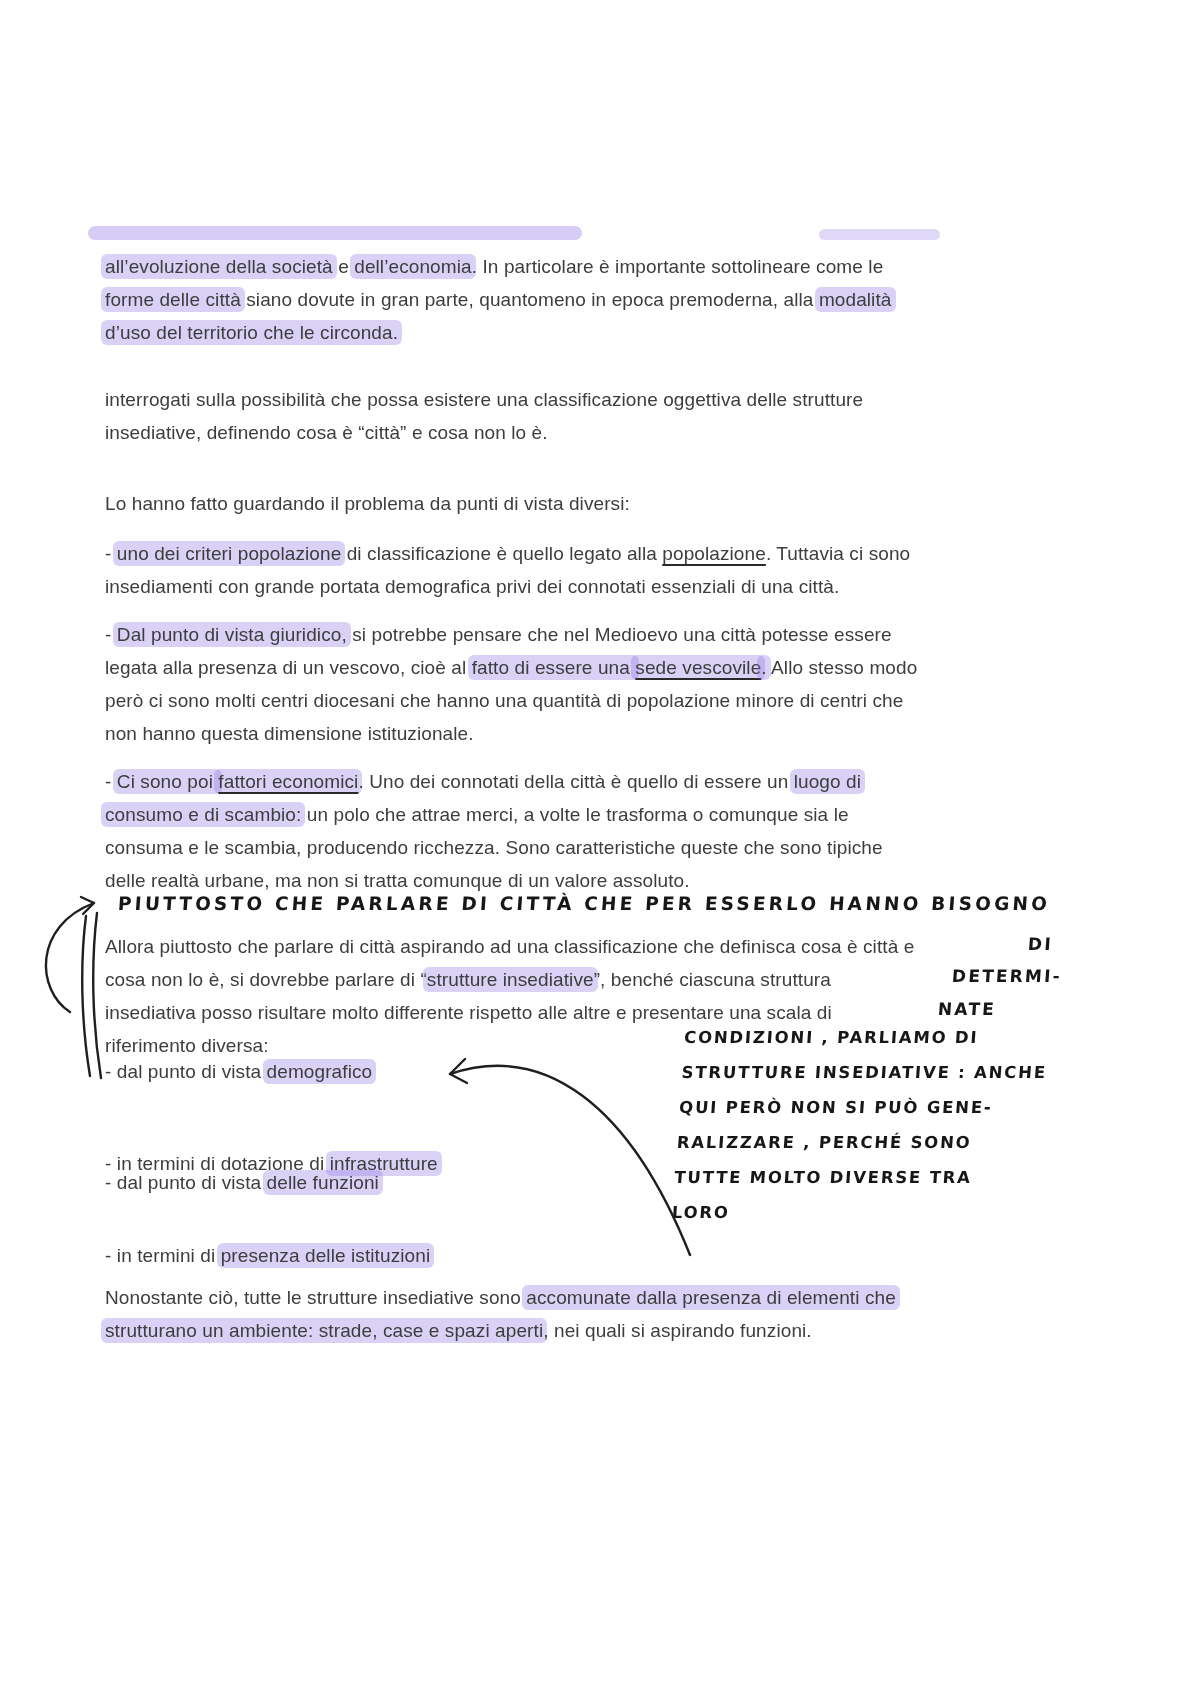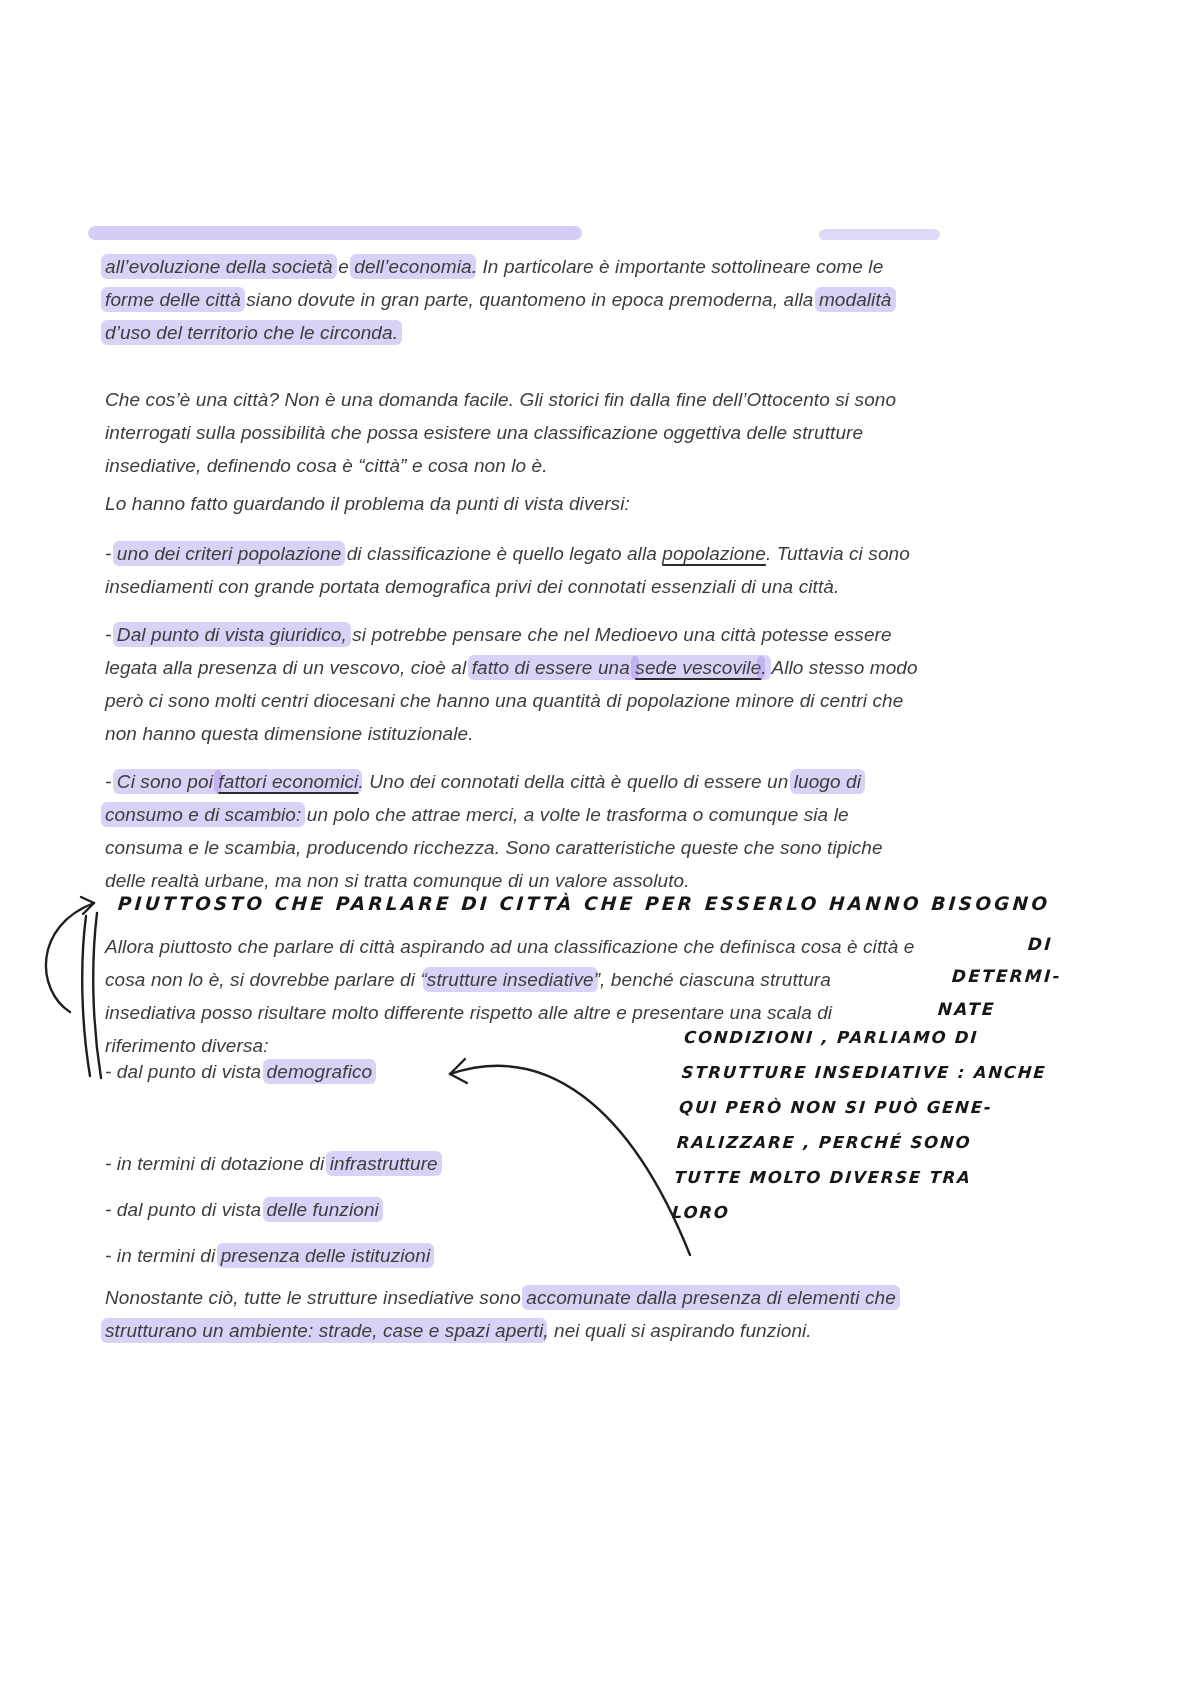--- a/index.html
+++ b/index.html
@@ -4,21 +4,20 @@
 <style>
   html,body{margin:0;padding:0;background:#e8e8e8;}
   .page{
     position:relative;
     width:1191px;height:1684px;
     margin:0 auto;
     background:#ffffff;
     overflow:hidden;
     font-family:"Liberation Sans", sans-serif;
     color:#3d3d3d;
-    font-style:italic;
   }
   .para{
     position:absolute;
     left:105px;
     font-size:19px;
     line-height:33px;
     letter-spacing:.1px;
     white-space:pre;
   }
   .line{display:block;}
@@ -76,39 +75,39 @@
 </style>
 </head>
 <body>
 
 <div class="page">
 
   <div class="stray stray1"></div>
   <div class="stray stray2"></div>
 
   <div class="para" style="top:250px"><div class="line"><span class="hl">all’evoluzione della società</span><span> e </span><span class="hl">dell’economia</span><span>. In particolare è importante sottolineare come le</span></div><div class="line"><span class="hl">forme delle città</span><span> siano dovute in gran parte, quantomeno in epoca premoderna, alla </span><span class="hl">modalità</span></div><div class="line"><span class="hl">d’uso del territorio che le circonda.</span></div></div>
-  <div class="para" style="top:383px"><div class="line"><span>Che cos’è una città? Non è una domanda facile. Gli storici fin dalla fine dell’Ottocento si sono</span></div><div class="line"><span>interrogati sulla possibilità che possa esistere una classificazione oggettiva delle strutture</span></div><div class="line"><span>insediative, definendo cosa è “città” e cosa non lo è.</span></div></div>
+  <div class="para" style="top:383px"><div class="line"><span>interrogati sulla possibilità che possa esistere una classificazione oggettiva delle strutture</span></div><div class="line"><span>insediative, definendo cosa è “città” e cosa non lo è.</span></div></div>
   <div class="para" style="top:487px"><div class="line"><span>Lo hanno fatto guardando il problema da punti di vista diversi:</span></div></div>
   <div class="para" style="top:537px"><div class="line"><span>- </span><span class="hl">uno dei criteri popolazione</span><span> di classificazione è quello legato alla </span><span class="ul">popolazione</span><span>. Tuttavia ci sono</span></div><div class="line"><span>insediamenti con grande portata demografica privi dei connotati essenziali di una città.</span></div></div>
   <div class="para" style="top:618px"><div class="line"><span>- </span><span class="hl">Dal punto di vista giuridico,</span><span> si potrebbe pensare che nel Medioevo una città potesse essere</span></div><div class="line"><span>legata alla presenza di un vescovo, cioè al </span><span class="hl">fatto di essere una </span><span class="hl ul">sede vescovile</span><span class="hl">.</span><span> Allo stesso modo</span></div><div class="line"><span>però ci sono molti centri diocesani che hanno una quantità di popolazione minore di centri che</span></div><div class="line"><span>non hanno questa dimensione istituzionale.</span></div></div>
   <div class="para" style="top:765px"><div class="line"><span>- </span><span class="hl">Ci sono poi </span><span class="hl ul">fattori economici</span><span>. Uno dei connotati della città è quello di essere un </span><span class="hl">luogo di</span></div><div class="line"><span class="hl">consumo e di scambio:</span><span> un polo che attrae merci, a volte le trasforma o comunque sia le</span></div><div class="line"><span>consuma e le scambia, producendo ricchezza. Sono caratteristiche queste che sono tipiche</span></div><div class="line"><span>delle realtà urbane, ma non si tratta comunque di un valore assoluto.</span></div></div>
 
   <div class="hand hand-topline">PIUTTOSTO CHE PARLARE DI CITTÀ CHE PER ESSERLO HANNO BISOGNO</div>
 
   <div class="para" style="top:930px"><div class="line"><span>Allora piuttosto che parlare di città aspirando ad una classificazione che definisca cosa è città e</span></div><div class="line"><span>cosa non lo è, si dovrebbe parlare di “</span><span class="hl">strutture insediative</span><span>”, benché ciascuna struttura</span></div><div class="line"><span>insediativa posso risultare molto differente rispetto alle altre e presentare una scala di</span></div><div class="line"><span>riferimento diversa:</span></div></div>
 
   <span class="hand hand-word hand-di">DI</span>
   <span class="hand hand-word hand-determi">DETERMI-</span>
   <span class="hand hand-word hand-nate">NATE</span>
 
   <div class="hand hand-block"><div class="line">CONDIZIONI , PARLIAMO DI</div><div class="line">STRUTTURE INSEDIATIVE : ANCHE</div><div class="line">QUI PERÒ NON SI PUÒ GENE-</div><div class="line">RALIZZARE , PERCHÉ SONO</div><div class="line">TUTTE MOLTO DIVERSE TRA</div><div class="line">LORO</div></div>
 
   <div class="para" style="top:1055px"><div class="line"><span>- dal punto di vista </span><span class="hl">demografico</span></div></div>
   <div class="para" style="top:1147px"><div class="line"><span>- in termini di dotazione di </span><span class="hl">infrastrutture</span></div></div>
-  <div class="para" style="top:1193px"><div class="line"><span>- dal punto di vista </span><span class="hl">delle funzioni</span></div></div>
+  <div class="para" style="top:1166px"><div class="line"><span>- dal punto di vista </span><span class="hl">delle funzioni</span></div></div>
   <div class="para" style="top:1239px"><div class="line"><span>- in termini di </span><span class="hl">presenza delle istituzioni</span></div></div>
 
   <div class="para" style="top:1281px"><div class="line"><span>Nonostante ciò, tutte le strutture insediative sono </span><span class="hl">accomunate dalla presenza di elementi che</span></div><div class="line"><span class="hl">strutturano un ambiente: strade, case e spazi aperti</span><span>, nei quali si aspirando funzioni.</span></div></div>
 
   <svg class="ink-overlay" width="1191" height="1684" viewBox="0 0 1191 1684">
 
     <path d="M70,1012 C36,990 33,926 94,903"></path>
     <path d="M94,903 L81,897 M94,903 L83,914"></path>
 
     <path d="M86,916 C80,962 81,1022 90,1076"></path>

